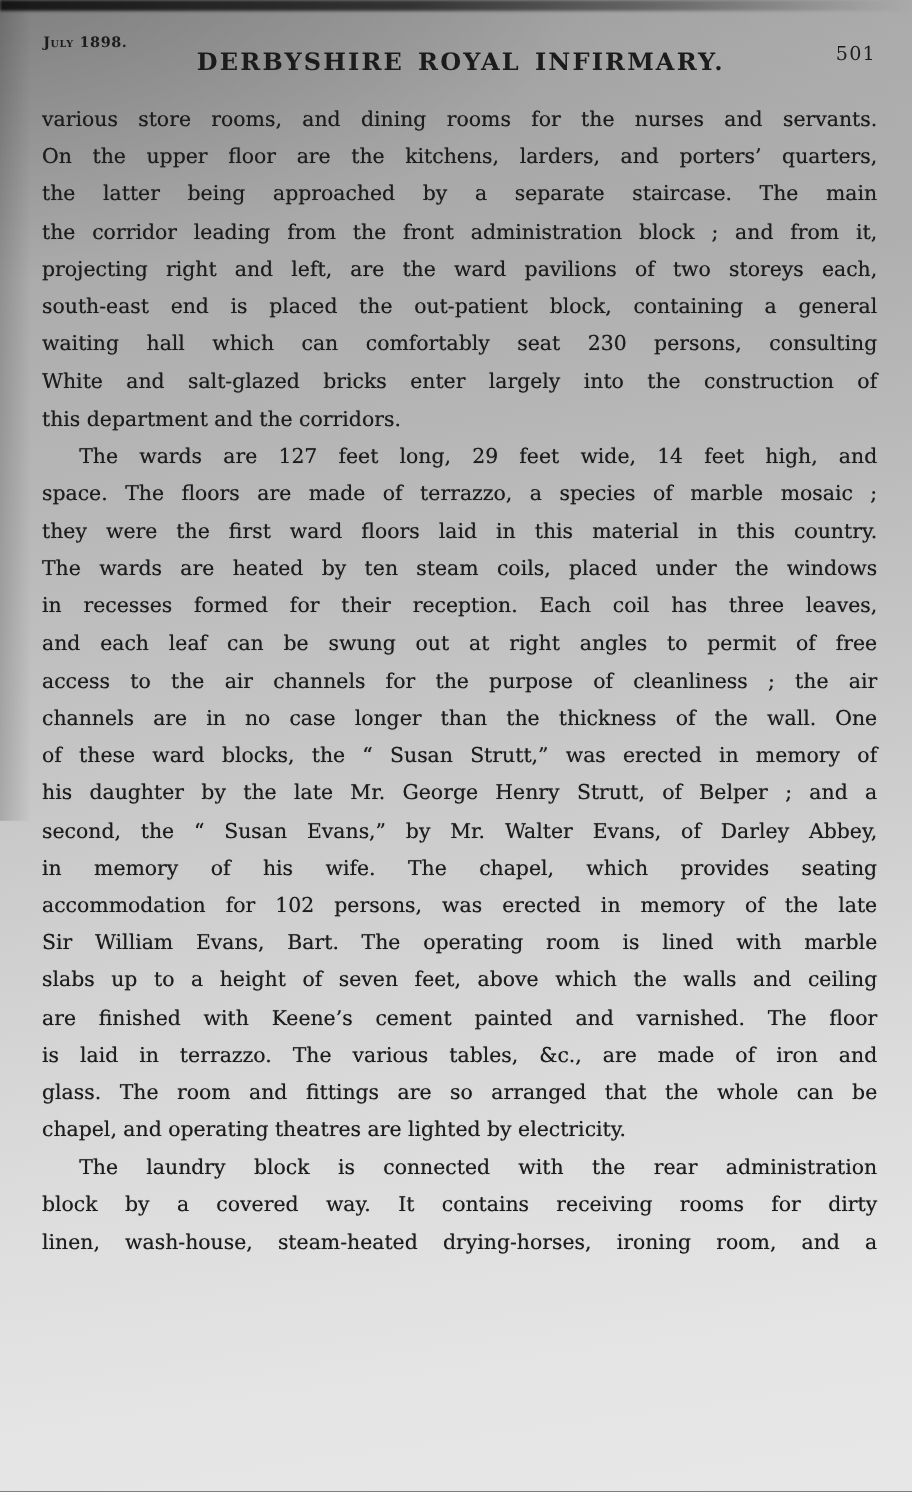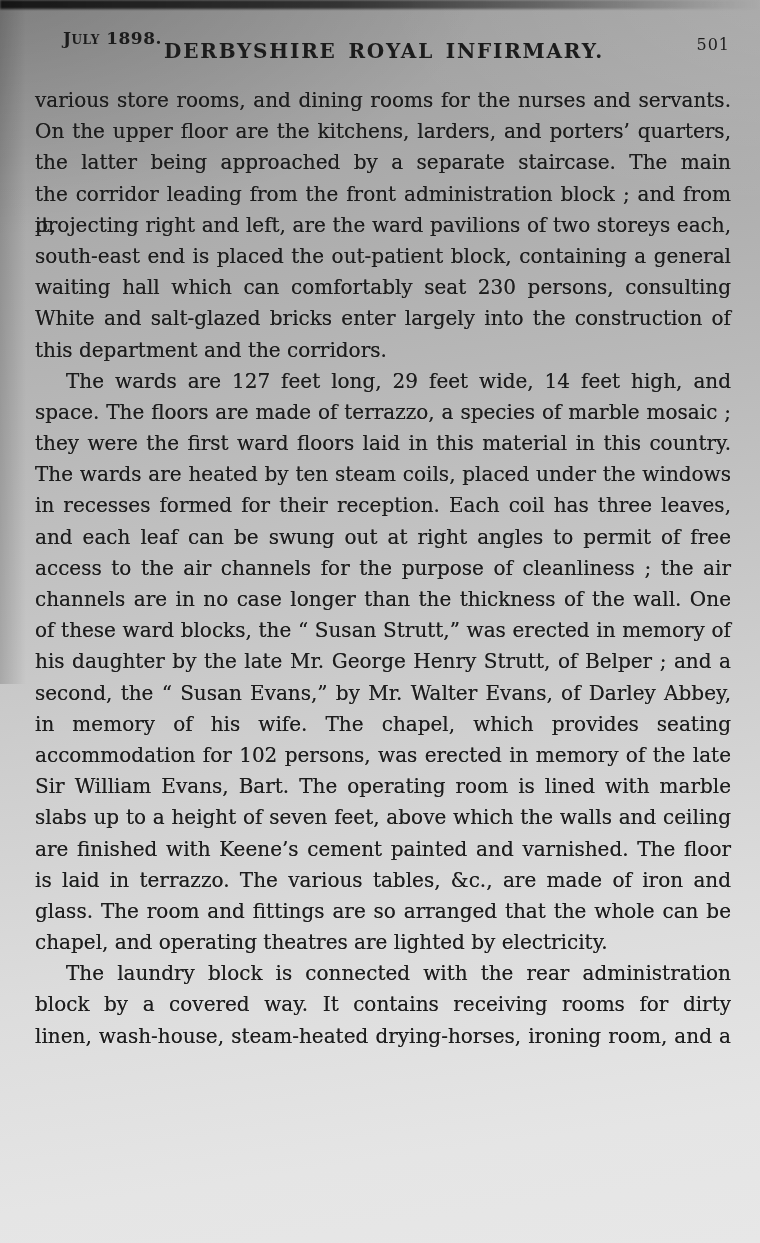--- a/index.html
+++ b/index.html
@@ -36,24 +36,23 @@
     position: absolute;
     top: 26px;
     left: 36px;
     right: 28px;
     height: 44px;
   }
   .header-date {
     position: absolute;
     left: 0; top: 2px;
     font-variant: small-caps;
-    font-size: 17px;
+    font-size: 12px;
     letter-spacing: 0.5px;
     font-weight: bold;
-    margin-left: 27px;
   }
   .header-title {
     position: absolute;
     left: 120px; right: 120px;
     top: 13px;
     text-align: center;
     font-weight: bold;
     font-size: 20px;
     letter-spacing: 1.8px;
     word-spacing: 3px;
@@ -62,21 +61,21 @@
     position: absolute;
     right: 2px; top: 9px;
     font-size: 16px;
     letter-spacing: 1px;
   }
   .page-body {
     position: absolute;
     top: 85px;
     left: 35px;
     width: 696px;
-    font-size: 20px;
+    font-size: 17px;
     text-shadow: 0 0 0.6px rgba(25,25,25,0.65);
   }
   .line {
     height: 31.2px;
     line-height: 31.2px;
     text-align: justify;
     text-align-last: left;
     white-space: normal;
     overflow: visible;
   }

